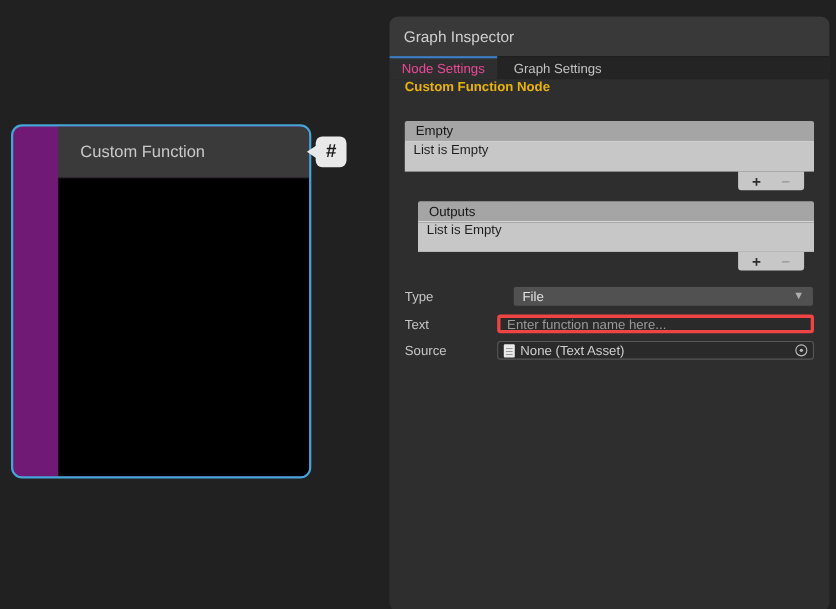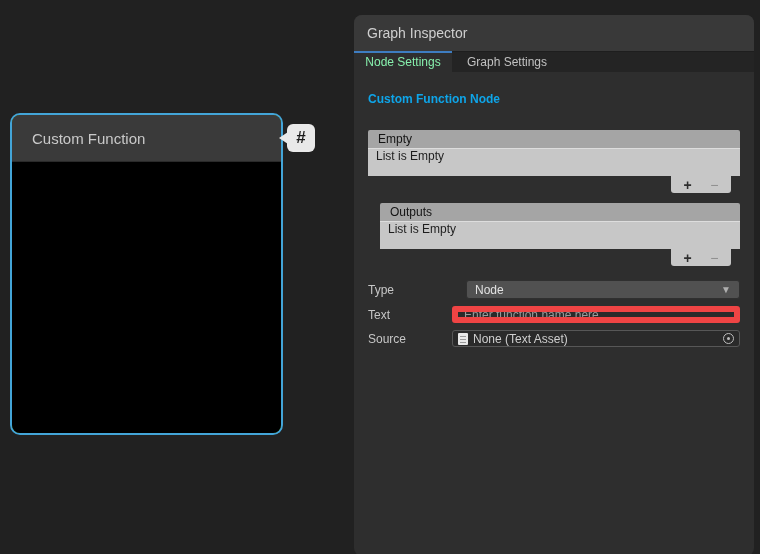--- a/index.html
+++ b/index.html
@@ -8,21 +8,21 @@
     font-family:"Liberation Sans", sans-serif;
     background:var(--canvas-bg,#212121);
     position:relative; overflow:hidden;
     -webkit-font-smoothing:antialiased;
   }
 
   
   .node {
     position:absolute; left:10px; top:113px; width:273px; height:322px;
     border:2px solid var(--node-border-selected,#43A5D8);
-    border-radius:10px; background:#4d7c0f; overflow:hidden;
+    border-radius:10px; background:#701a75; overflow:hidden;padding-left:41px;
   }
   .node-header {
     height:47px; background:#3A3A3A; display:flex; align-items:center;
     padding-left:20px; border-bottom:1px solid #2A2A2A;
   }
   .node-title { color:#C9C9C9; font-size:15px; }
   .node-body { height:271px; background:#000; }
 
   .hash-badge {
     position:absolute; left:287px; top:124px; width:28px; height:28px;
@@ -48,31 +48,31 @@
   .panel-title { color:#CFCFCF; font-size:14px; }
 
   .tabbar {
     height:21px; background:#242424; display:flex; position:relative;
     box-shadow: inset 0 1px 0 #1E1E1E;
   }
   .tab {
     height:21px; display:flex; align-items:center; justify-content:center;
     color:#C2C2C2; cursor:default;
   }
-  .tab.active { background:var(--panel-bg,#2E2E2E); color:#86efac; }
+  .tab.active { background:var(--panel-bg,#2E2E2E); color:#ec4899; }
   .tab.t1 { width:98px; }
   .tab.t2 { width:110px;text-align:right; }
   .tab-accent {
     position:absolute; top:0; left:0; width:98px; height:2px;
     background:var(--accent-blue,#3E7DC1);
   }
 
   .panel-content { padding:0 14px; }
   .section-title {
-    margin-top:20px; font-weight:bold; color:#0ea5e9; font-size:12px;
+    margin-top:0; font-weight:bold; color:#eab308; font-size:12px;
   }
 
   
   .rlist { margin-top:24px; }
   .rlist + .rlist { margin-top:10px;margin-left:12px; }
   .rlist-header {
     height:19px; background:var(--list-header-bg,#A5A5A5);
     border-radius:2px 2px 0 0; border-bottom:1px solid #DDDDDD;
     display:flex; align-items:center; padding:0 10px; color:#141414;
   }
@@ -101,21 +101,21 @@
 
   .dropdown {
     height:19px; background:var(--dropdown-bg,#515151);
     border:1px solid #303030; border-radius:3px;
     display:flex; align-items:center; padding:0 8px; color:#E2E2E2;
   }
   .dropdown-arrow { margin-left:auto; color:#AFAFAF; font-size:10px; }
 
   .text-input {
     width:100%; height:17px; background:var(--field-bg,#2A2A2A);
-    border:6px solid #ef4444; border-radius:3px; color:#bef264;
+    border:3px solid #ef4444; border-radius:3px; color:#bef264;
     font-family:"Liberation Sans", sans-serif; font-size:12px;
     padding:0 6px; outline:none;
   }
   .text-input::placeholder { color:#9A9A9A; opacity:1; }
 
   .object-field {
     height:17px; background:var(--field-bg,#2A2A2A);
     border:1px solid #575757; border-radius:3px;
     display:flex; align-items:center; padding:0 5px; color:#CFCFCF;
   }
@@ -194,21 +194,21 @@
           <span class="btn-add">+</span>
           <span class="btn-remove">−</span>
         </div>
       </div>
     </div>
 
     <div class="form-row first">
       <span class="form-label">Type</span>
       <div class="form-field">
         <div class="dropdown">
-          <span>Node</span>
+          <span>File</span>
           <span class="dropdown-arrow">▼</span>
         </div>
       </div>
     </div>
 
     <div class="form-row">
       <span class="form-label">Text</span>
       <div class="form-field">
         <input class="text-input" type="text" value="" placeholder="Enter function name here..." style="">
       </div>

